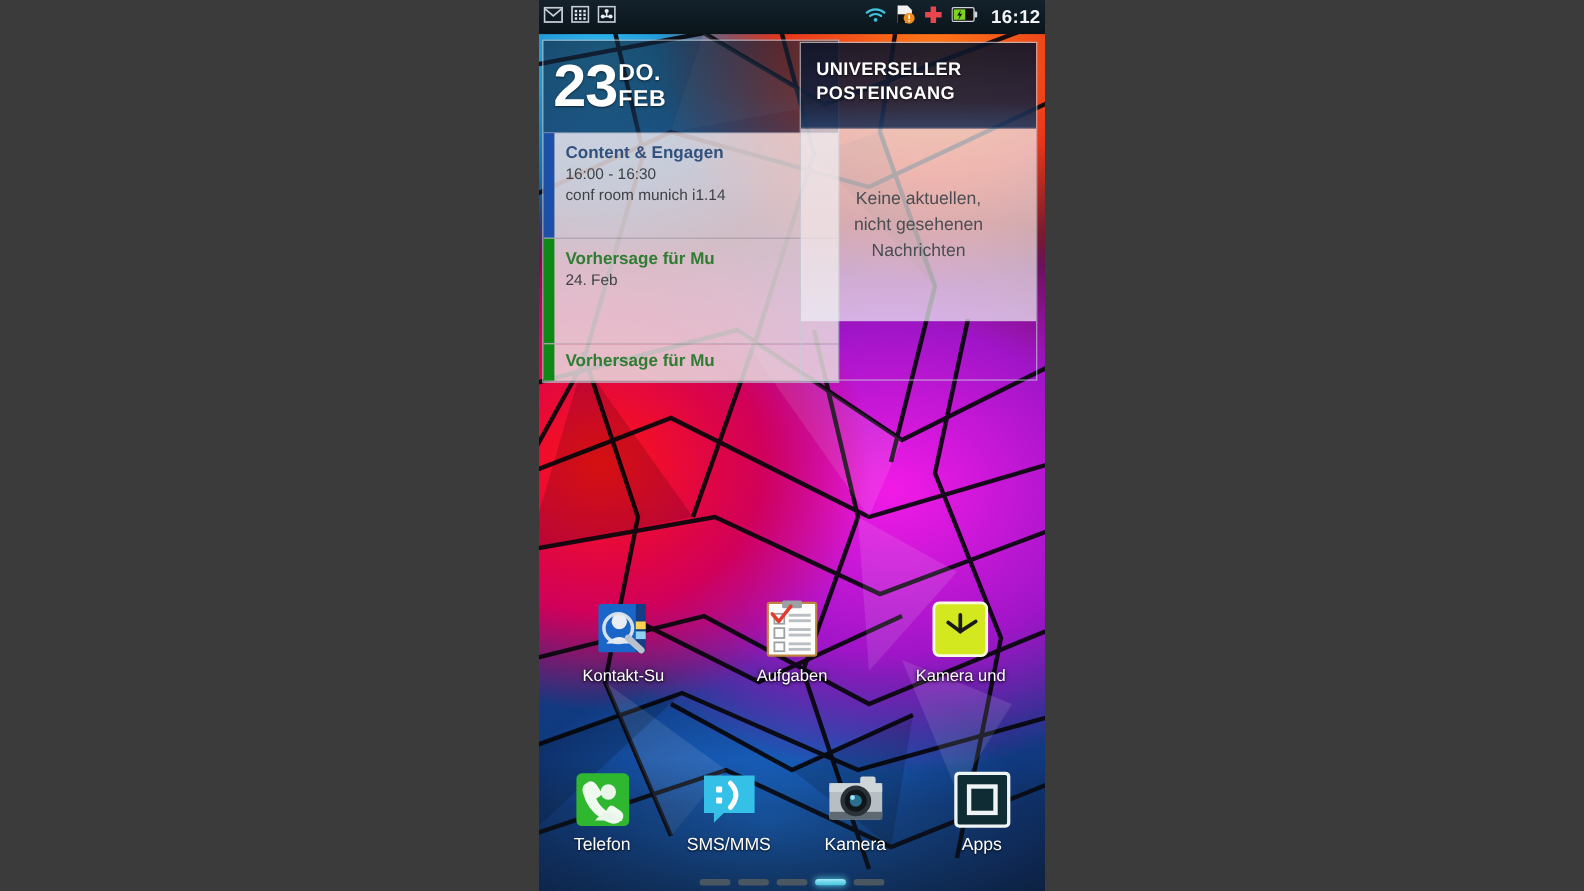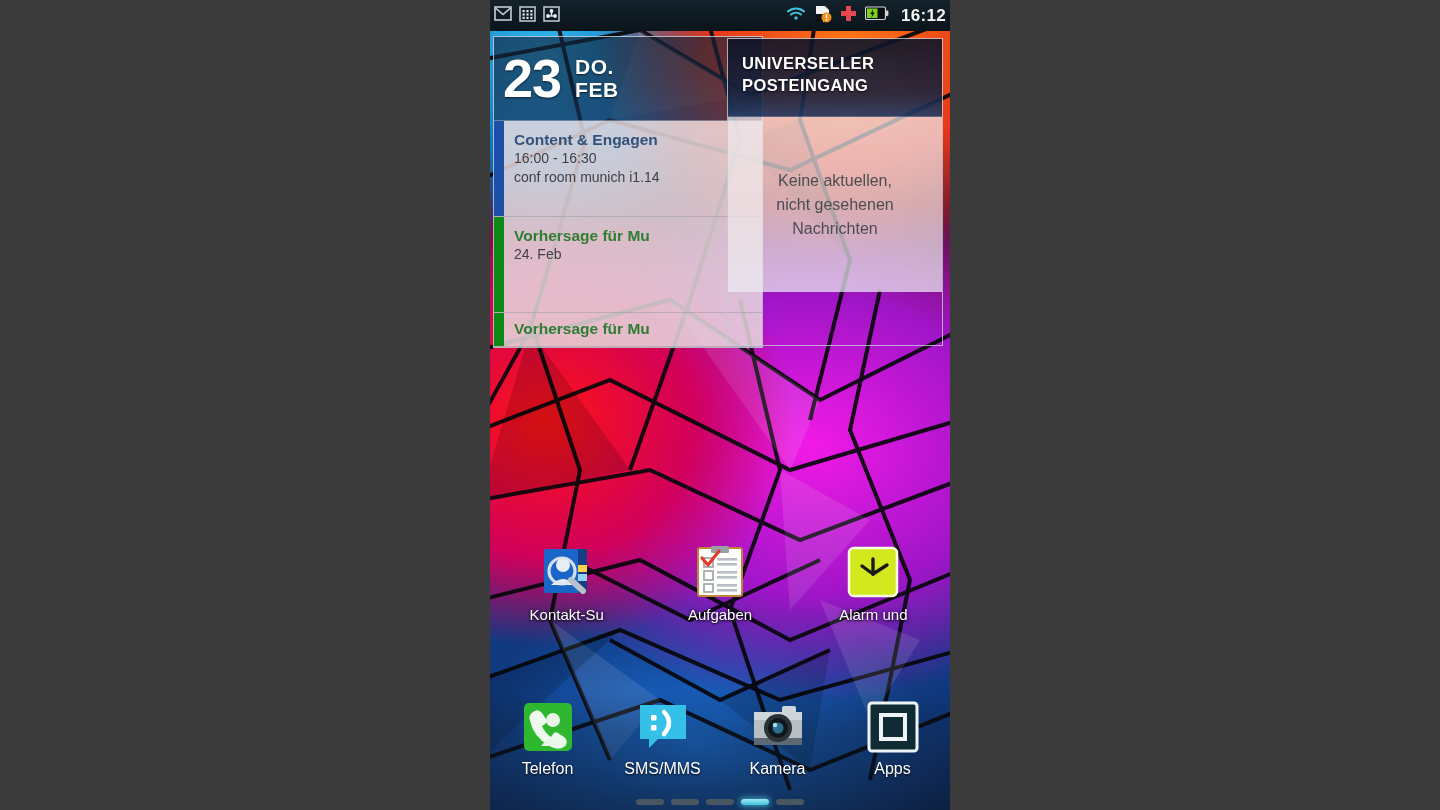--- a/index.html
+++ b/index.html
@@ -76,21 +76,21 @@
     background: linear-gradient(180deg, rgba(18,36,62,.55) 0%, rgba(20,42,72,.5) 60%, rgba(30,60,100,.55) 100%);
     display: flex; align-items: center;
     padding-left: 9px;
     border-bottom: 1px solid rgba(160,175,195,.6);
   }
   #cal-daynum {
     color: #fff; font-size: 54px; font-weight: bold;
     line-height: .92; letter-spacing: -1px;
     text-shadow: 0 1px 2px rgba(0,0,0,.6);
   }
-  #cal-dm { margin-left: 14px; color: #fff; line-height: 1.06; }
+  #cal-dm { margin-left: 1px; color: #fff; line-height: 1.06; }
   #cal-dow { font-size: 21px; font-weight: bold; letter-spacing: .5px; text-shadow: 0 1px 2px rgba(0,0,0,.6); }
   #cal-mon { font-size: 21px; font-weight: bold; letter-spacing: .5px; text-shadow: 0 1px 2px rgba(0,0,0,.6); }
   #cal-list { position: relative; height: 227px; overflow: hidden; }
   .cal-ev {
     position: relative;
     display: flex;
     background: rgba(246,232,235,.80);
     border-bottom: 1px solid rgba(150,150,160,.5);
     height: 96px;
   }
@@ -397,21 +397,21 @@
 
       <div class="app">
         <div class="app-ico">
           <svg width="58" height="58" viewBox="0 0 58 58">
             <rect x="5" y="5" width="48" height="48" rx="5" fill="#d4e820" stroke="#fafde0" stroke-width="2.5"></rect>
             <path d="M29 16 L29 31" stroke="#1a1a1a" stroke-width="3.4" stroke-linecap="round"></path>
             <path d="M29 31 L43 22" stroke="#1a1a1a" stroke-width="3.4" stroke-linecap="round"></path>
             <path d="M29 31 L18 23" stroke="#1a1a1a" stroke-width="3.4" stroke-linecap="round"></path>
           </svg>
         </div>
-        <div class="app-label">Alarm und</div>
+        <div class="app-label">Kamera und</div>
       </div>
 
     </div>
 
     <div id="dock">
       <div id="dockrow">
 
         <div class="dock-app">
           <div class="dock-ico">
             <svg width="58" height="58" viewBox="0 0 58 58">

